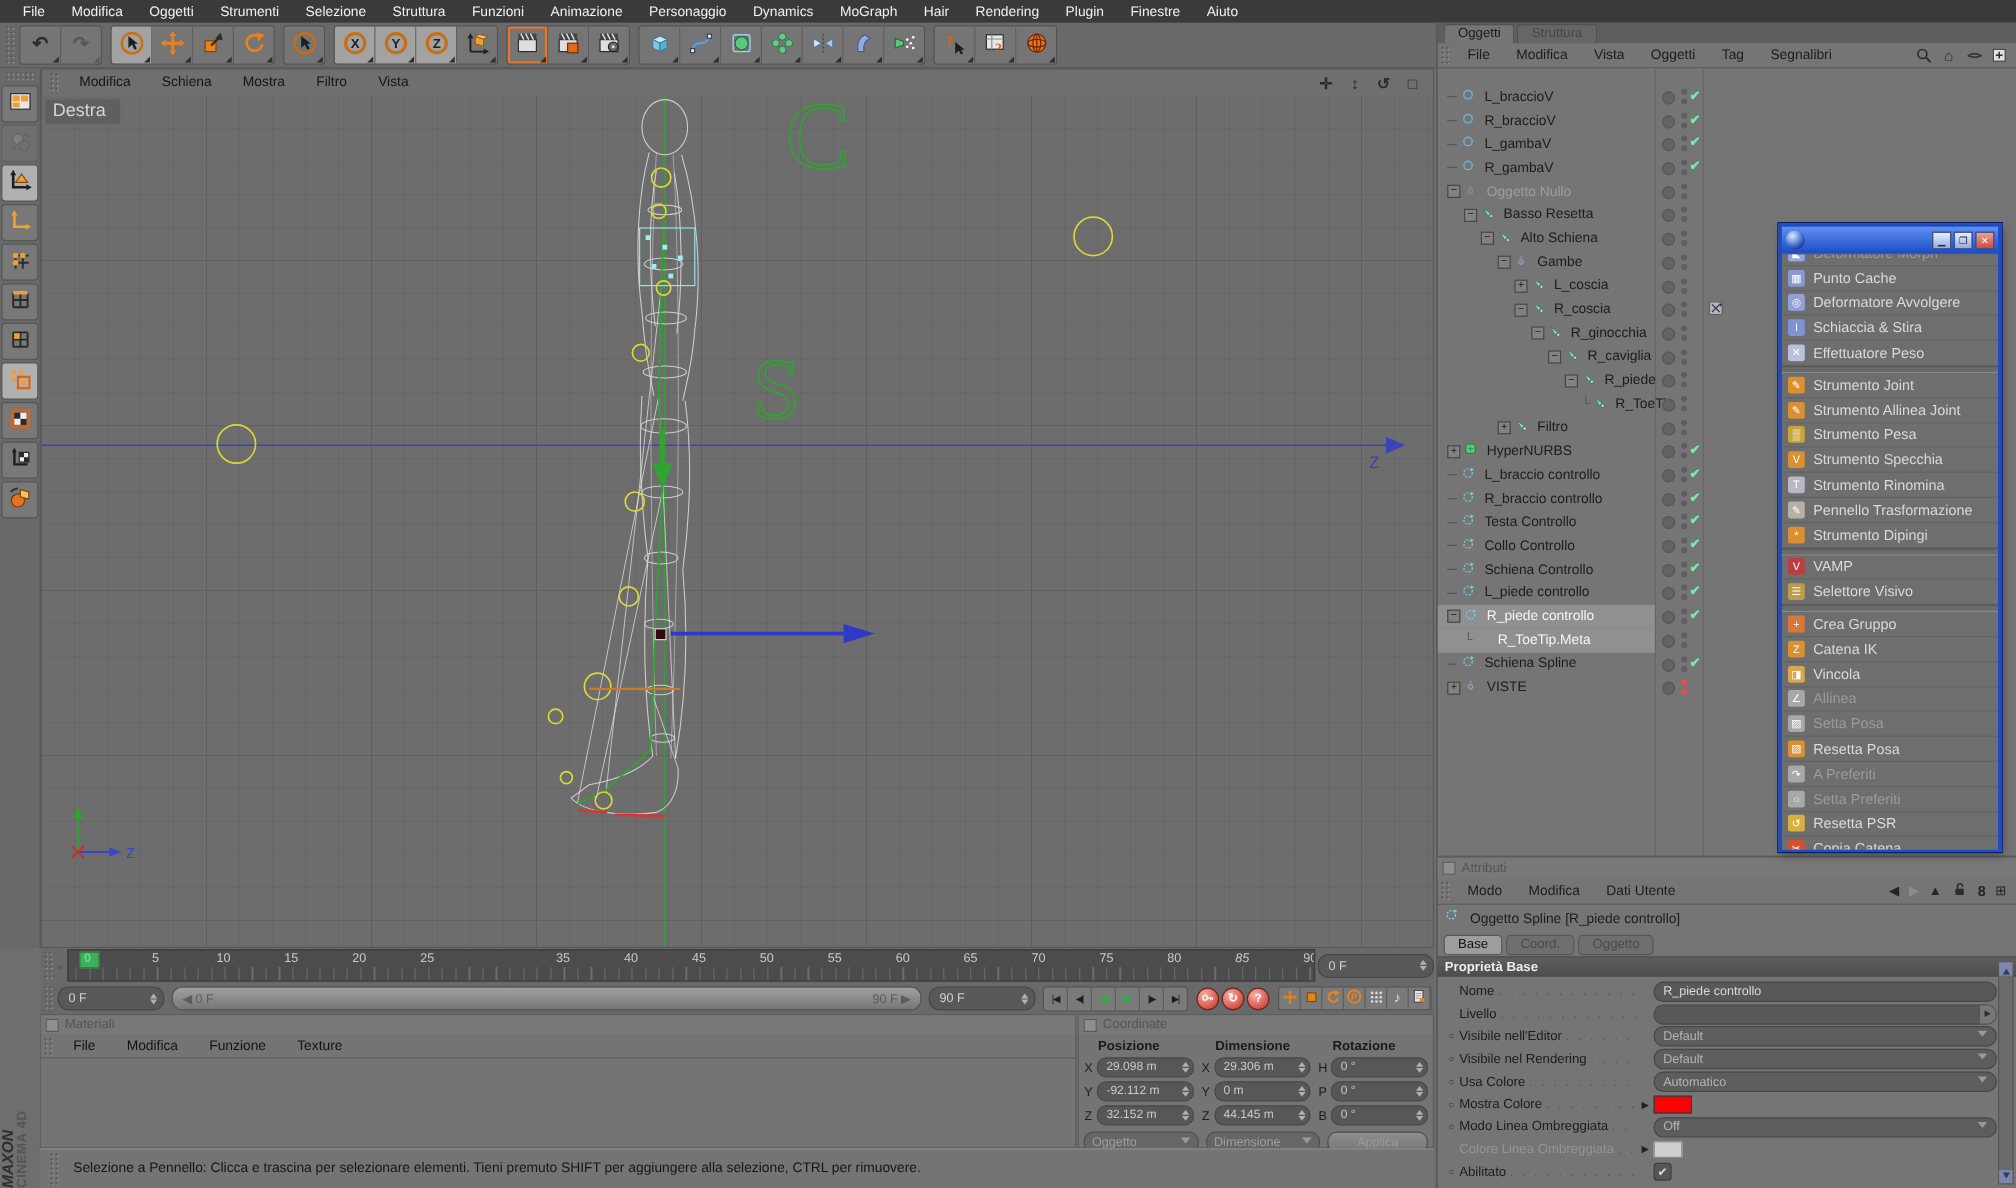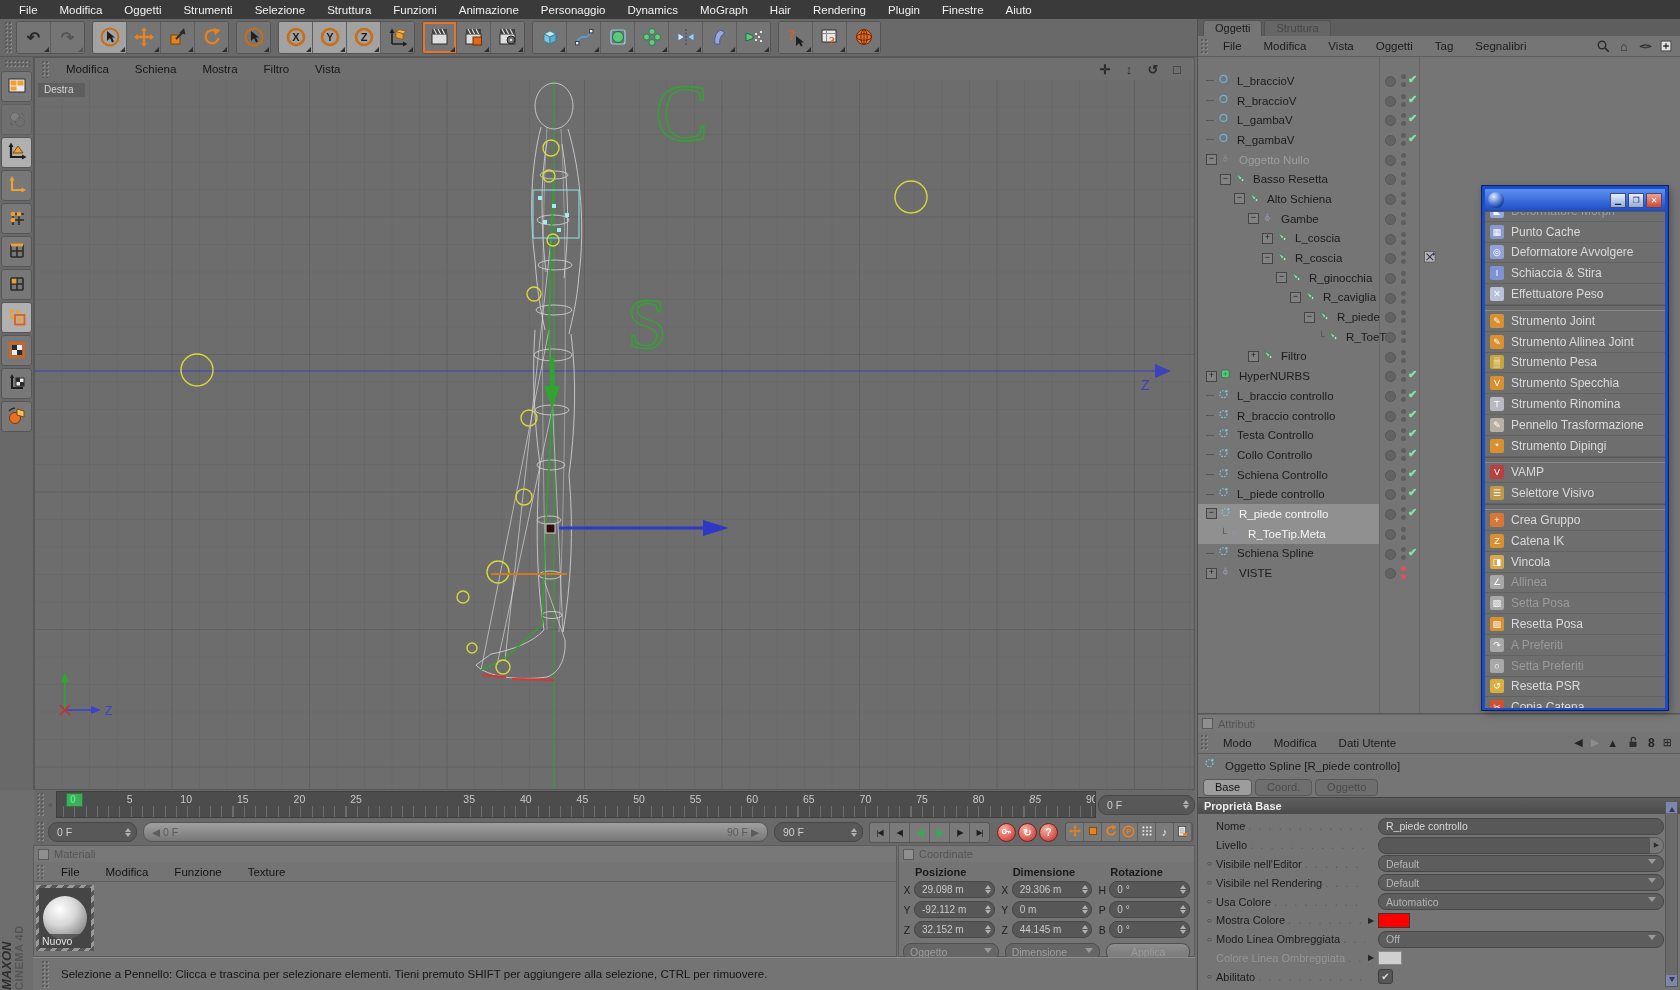--- a/index.html
+++ b/index.html
@@ -38,21 +38,21 @@
   
   #viewport{position:absolute;left:34px;top:57px;width:1161px;height:733px;background:#6d6d6d;
             border:1px solid #575757;box-sizing:border-box;overflow:hidden}
   .vp-header{height:22px;background:#6f6f6f;border-bottom:1px solid #5c5c5c;display:flex;align-items:center;padding:0 4px}
   #vp-menu{display:flex}
   #vp-menu .mi{padding:0 13px;color:#161616;font-size:11.5px}
   #vp-icons{margin-left:auto;display:flex;gap:6px;align-items:center;padding-right:4px}
   #vp-icons .vic{width:18px;height:16px;display:flex;align-items:center;justify-content:center;color:#2c2c2c;font-size:13px;font-weight:bold}
   #scene{position:absolute;left:0;top:22px}
   .destra-label{position:absolute;left:2px;top:24px;background:#5f5f5f;color:#d6d6d6;padding:1px 12px 2px 6px;
-                font-size:10px;border:1px solid #6c6c6c;z-index:3}
+                font-size:15px;border:1px solid #6c6c6c;z-index:3}
   
   #ruler{position:absolute;left:34px;top:790px;width:1161px;height:29px;background:#696969;display:flex;align-items:stretch}
   #ruler .lchev{color:#4e4e4e;font-size:9px;align-self:center;margin-right:1px}
   #ruler-strip{position:relative;flex:1;background:#4c4c4c;border:1px solid #3e3e3e;margin:1px 2px;overflow:hidden}
   #ruler-strip .minor{position:absolute;left:0;right:0;bottom:0;height:11px;
       background-image:repeating-linear-gradient(90deg,#6d6d6d 0 1px,transparent 1px 11.3px);background-position:6px 0}
   .tick{position:absolute;top:1px;color:#c9c9c9;font-size:10.5px;transform:translateX(-50%)}
   .tick.green{color:#58e878;font-weight:bold}
   #curframe{position:absolute;left:9px;top:1px;width:15px;height:12px;background:#3fae5c;border:1px solid #2a7a40}
   .spin{background:#585858;border:1px solid #474747;border-radius:9px;height:18px;color:#cfcfcf;
@@ -775,28 +775,20 @@
     </div>
     <div class="pmenu">
       <span class="grip"></span>
       <div id="mat-menu" style="display:flex">
           <div class="mi">File</div>
           <div class="mi">Modifica</div>
           <div class="mi">Funzione</div>
           <div class="mi">Texture</div>
         </div>
     </div>
-    <div id="mat-items">
-        <div class="mat">
-          <div class="ball">
-            <div class="sphere"></div>
-            <div class="mname">Nuovo</div>
-          </div>
-        </div>
-      </div>
   </div>
 
   <div id="coordinates">
     <div class="panel-title">
       <span class="ptcheck"></span>
       <span>Coordinate</span>
     </div>
     <div id="coord-grid">
         <div class="ccol">
           <div class="chead">Posizione</div>

